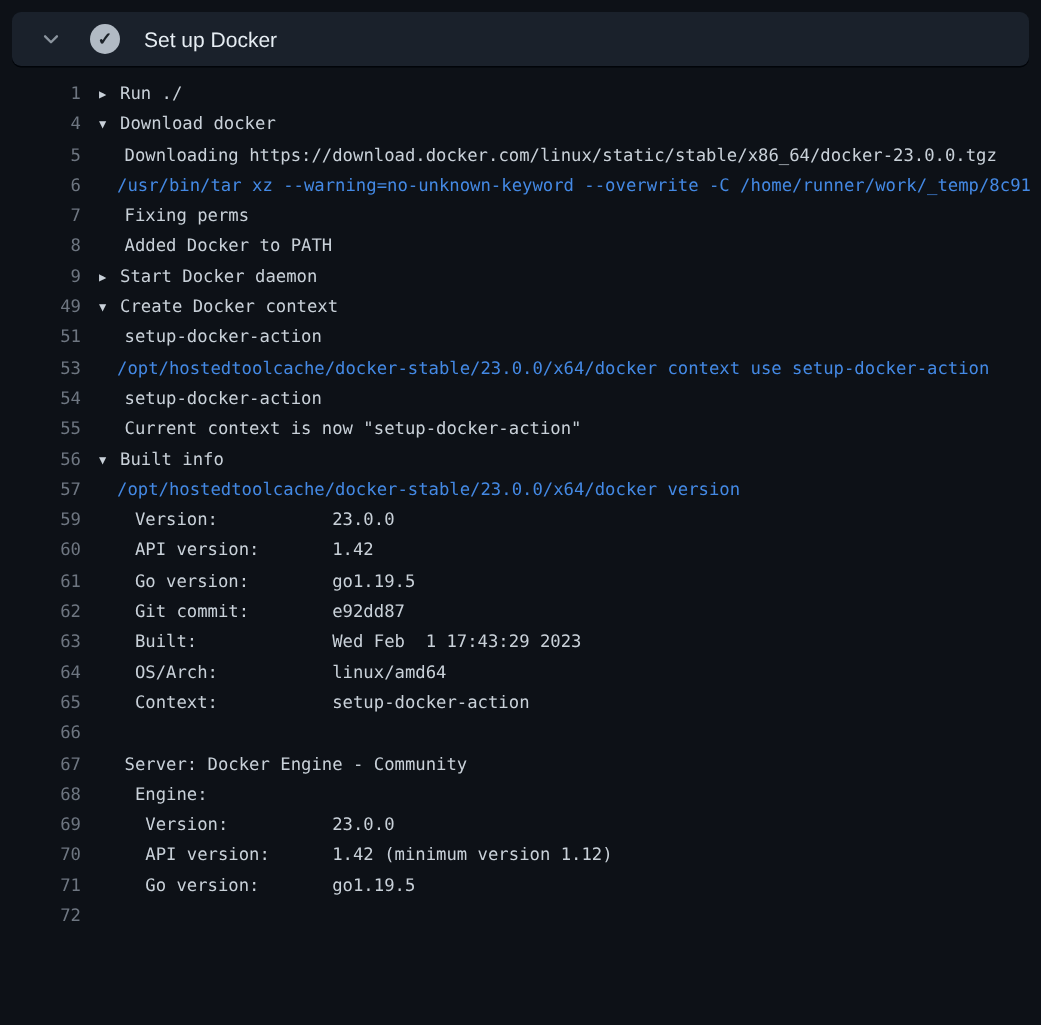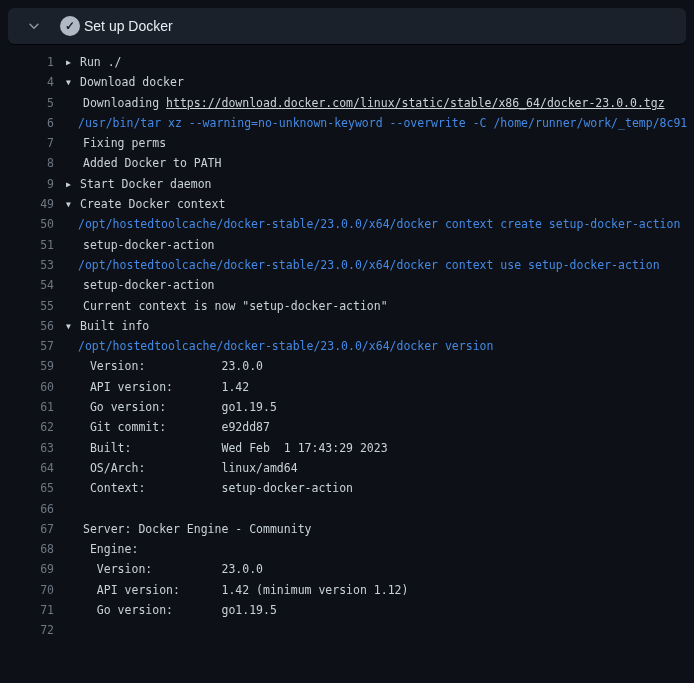--- a/index.html
+++ b/index.html
@@ -53,21 +53,21 @@
     display: flex;
     align-items: center;
     justify-content: center;
     margin-left: 18px;
     flex: none;
     line-height: 1;
   }
   .step-title {
     color: #e6edf3;
     font-size: 14px;
-    margin-left: 4px;
+    margin-left: 16px;
     white-space: nowrap;
     text-align: right;
   }
   
   .log {
     position: absolute;
     left: 0;
     top: 44px;
     width: 694px;
     padding-top: 8px;
@@ -105,21 +105,20 @@
     width: 14px;
     font-size: 8px;
     color: #c9d1d9;
     vertical-align: 1px;
   }
   .group-title {
     color: #c9d1d9;
   }
   .loglink {
     color: #c9d1d9;
-    text-decoration: underline;
     cursor: pointer;
   }
 </style>
 </head>
 <body>
 
 <div class="wrap">
 
   <div class="step-header">
     <span class="chev">
@@ -133,21 +132,20 @@
 
   <div class="log" id="log">
       <div class="row"><span class="num">1</span><span class="content group"><span class="arrow">▶</span><span class="group-title">Run ./</span></span></div>
       <div class="row"><span class="num">4</span><span class="content group"><span class="arrow">▼</span><span class="group-title">Download docker</span></span></div>
       <div class="row"><span class="num">5</span><span class="content indent">Downloading <a class="loglink">https://download.docker.com/linux/static/stable/x86_64/docker-23.0.0.tgz</a></span></div>
       <div class="row"><span class="num">6</span><span class="content indent cmd">/usr/bin/tar xz --warning=no-unknown-keyword --overwrite -C /home/runner/work/_temp/8c91</span></div>
       <div class="row"><span class="num">7</span><span class="content indent">Fixing perms</span></div>
       <div class="row"><span class="num">8</span><span class="content indent">Added Docker to PATH</span></div>
       <div class="row"><span class="num">9</span><span class="content group"><span class="arrow">▶</span><span class="group-title">Start Docker daemon</span></span></div>
       <div class="row"><span class="num">49</span><span class="content group"><span class="arrow">▼</span><span class="group-title">Create Docker context</span></span></div>
-      <div class="row"><span class="num">50</span><span class="content indent cmd">/opt/hostedtoolcache/docker-stable/23.0.0/x64/docker context create setup-docker-action</span></div>
       <div class="row"><span class="num">51</span><span class="content indent">setup-docker-action</span></div>
       <div class="row"><span class="num">53</span><span class="content indent cmd">/opt/hostedtoolcache/docker-stable/23.0.0/x64/docker context use setup-docker-action</span></div>
       <div class="row"><span class="num">54</span><span class="content indent">setup-docker-action</span></div>
       <div class="row"><span class="num">55</span><span class="content indent">Current context is now "setup-docker-action"</span></div>
       <div class="row"><span class="num">56</span><span class="content group"><span class="arrow">▼</span><span class="group-title">Built info</span></span></div>
       <div class="row"><span class="num">57</span><span class="content indent cmd">/opt/hostedtoolcache/docker-stable/23.0.0/x64/docker version</span></div>
       <div class="row"><span class="num">59</span><span class="content indent"> Version:           23.0.0</span></div>
       <div class="row"><span class="num">60</span><span class="content indent"> API version:       1.42</span></div>
       <div class="row"><span class="num">61</span><span class="content indent"> Go version:        go1.19.5</span></div>
       <div class="row"><span class="num">62</span><span class="content indent"> Git commit:        e92dd87</span></div>

